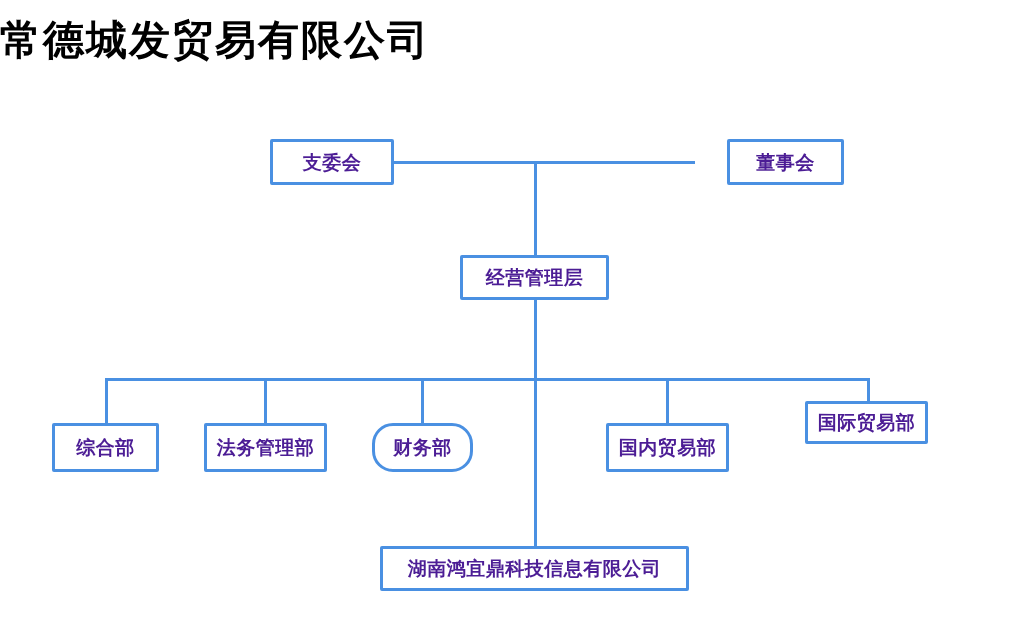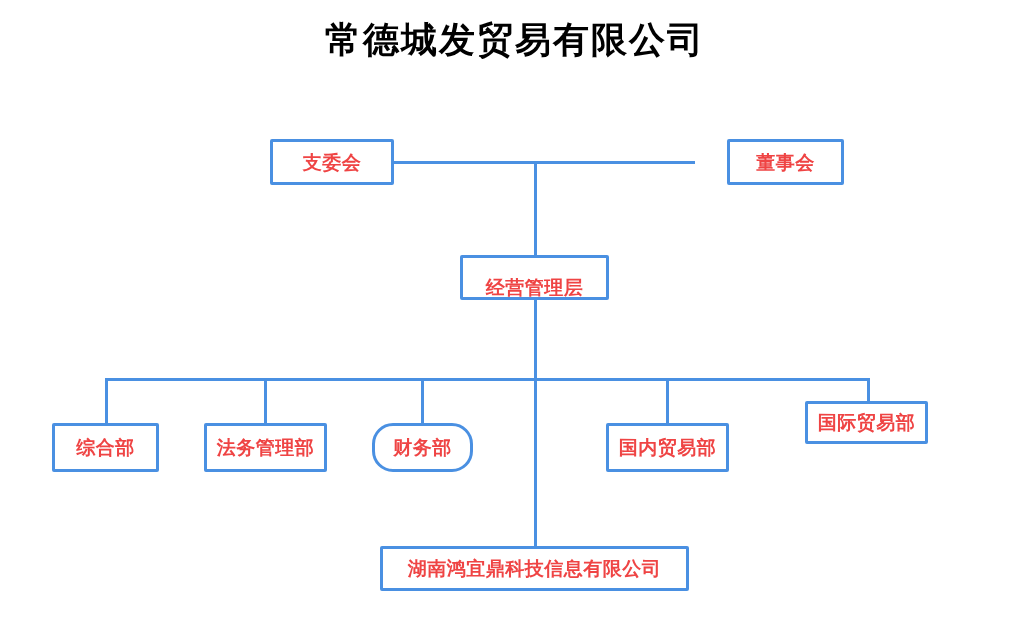--- a/index.html
+++ b/index.html
@@ -20,24 +20,23 @@
     height: 620px;
     background: #ffffff;
   }
 
   
   .chart-title {
     position: absolute;
     left: 0;
     top: 10px;
     width: 1030px;
-    text-align: center;
     font-family: "Liberation Serif", "DejaVu Serif", serif;
     font-weight: bold;
-    font-size: 36px;
+    font-size: 41px;
     line-height: 60px;
     letter-spacing: 2px;
     color: #000000;
     white-space: nowrap;
   }
 
   
   .conn {
     position: absolute;
     background: #4a90e2;
@@ -48,21 +47,21 @@
   
   .node {
     position: absolute;
     box-sizing: border-box;
     background: #ffffff;
     border: 3px solid #4a90e2;
     border-radius: 2px;
     display: flex;
     align-items: center;
     justify-content: center;
-    color: #ef4444;
+    color: #4c1d95;
     font-family: Liberation Sans, sans-serif;
     font-weight: bold;
     font-size: 19px;
     line-height: 1;
     white-space: nowrap;
     letter-spacing: 0.5px;
     z-index: 2;
   }
   .node-label {
     display: block;
@@ -93,21 +92,21 @@
   <div class="conn conn-v" style="left:534px; top:378px; height:168px;"></div>
 
   <div class="node" style="left:270px; top:139px; width:124px; height:46px;">
     <span class="node-label">支委会</span>
   </div>
 
   <div class="node" style="left:679px; top:139px; width:117px; height:46px;margin-left:48px;">
     <span class="node-label">董事会</span>
   </div>
 
-  <div class="node" style="left:460px; top:255px; width:149px; height:45px;align-items:flex-end;">
+  <div class="node" style="left:460px; top:255px; width:149px; height:45px;">
     <span class="node-label">经营管理层</span>
   </div>
 
   <div class="node" style="left:52px; top:423px; width:107px; height:49px;">
     <span class="node-label">综合部</span>
   </div>
 
   <div class="node" style="left:204px; top:423px; width:123px; height:49px;">
     <span class="node-label">法务管理部</span>
   </div>

